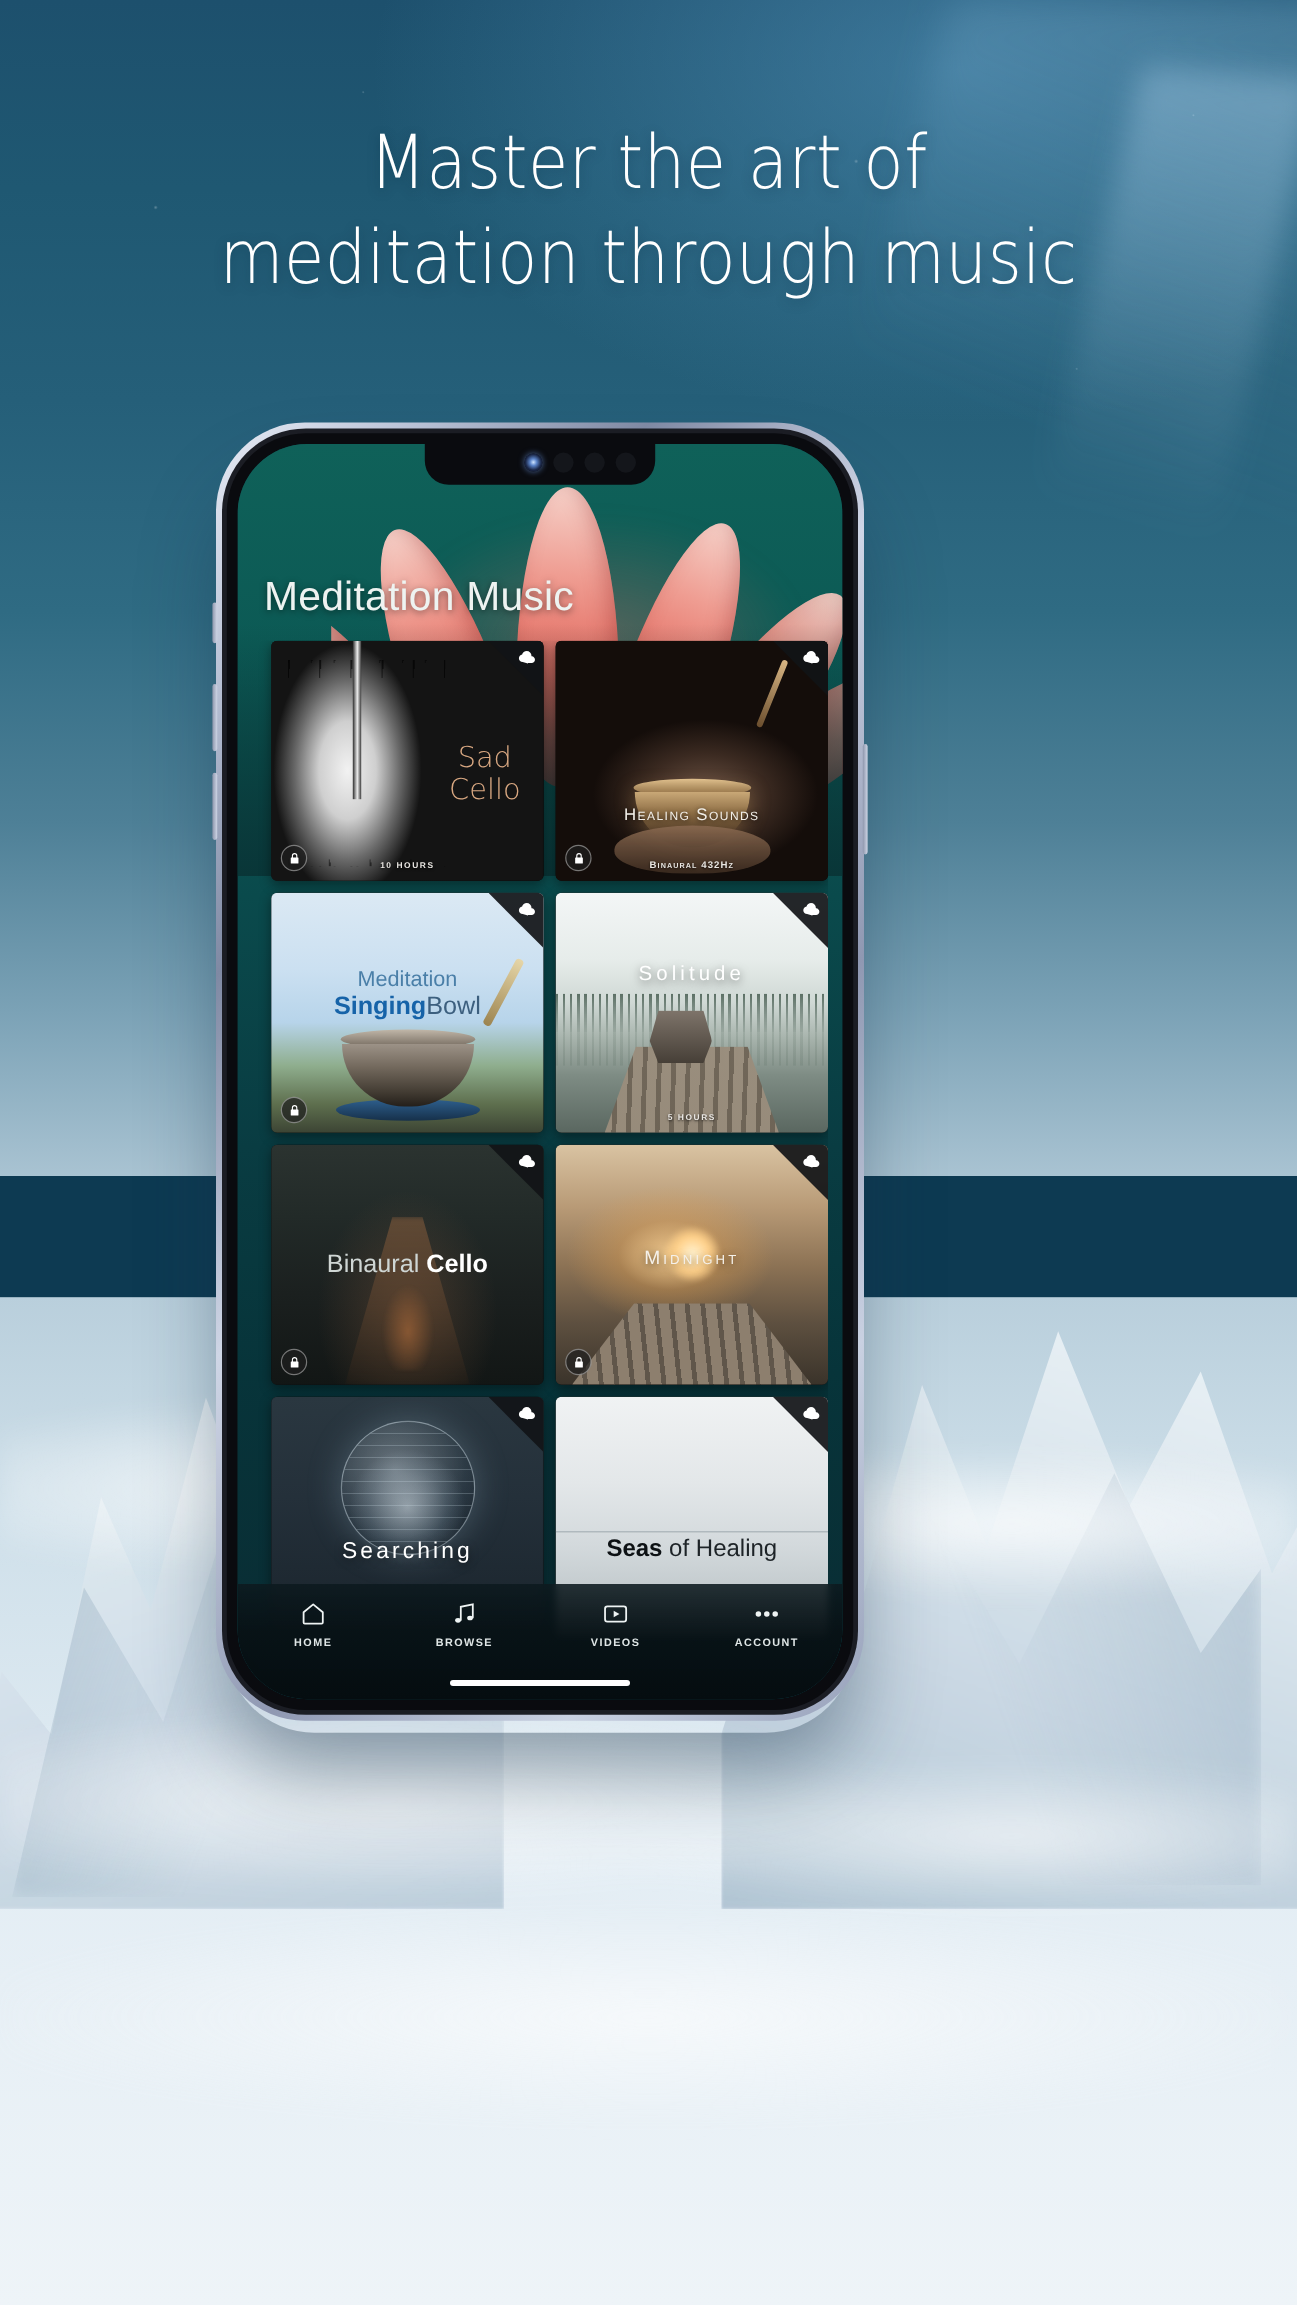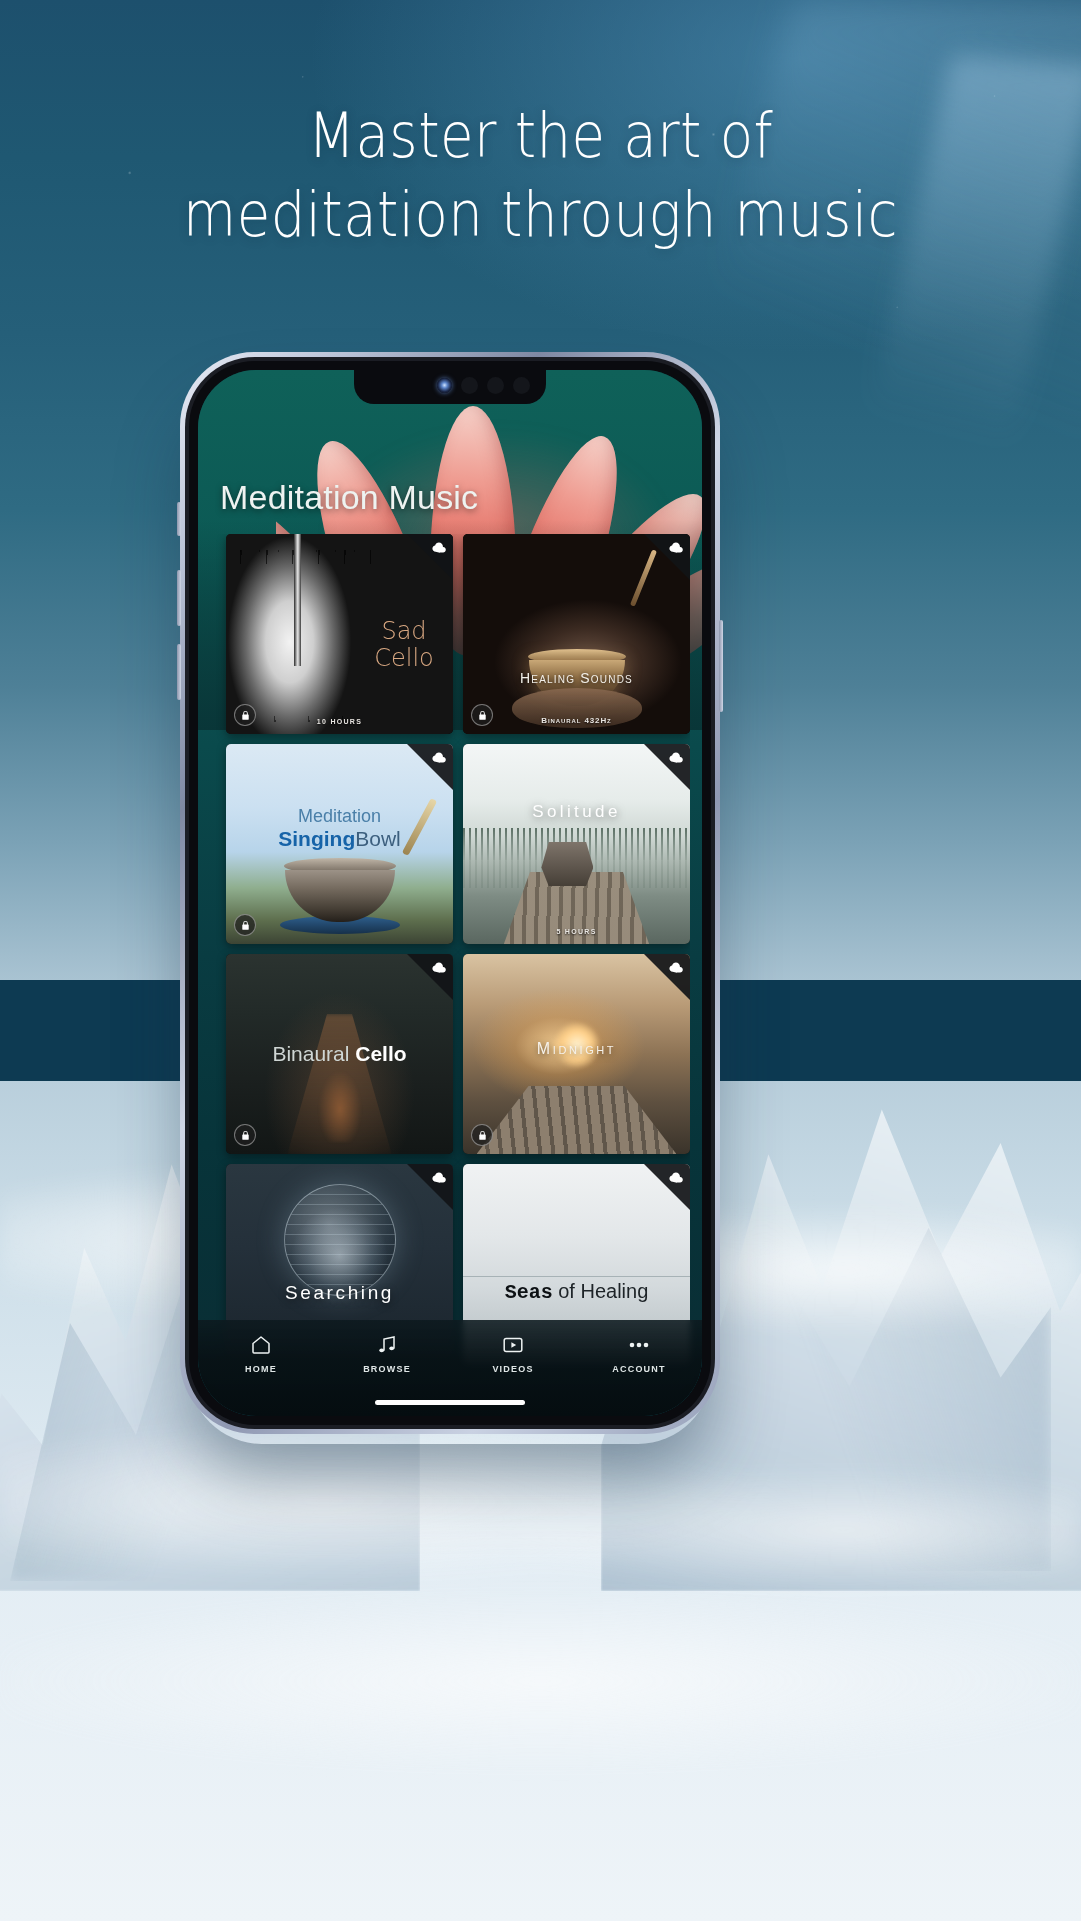--- a/index.html
+++ b/index.html
@@ -429,21 +429,21 @@
   }
 
   .art-seas {
     background:linear-gradient(180deg,#f0f2f3 0%, #e3e7e9 36%, #d3d9dc 62%, #c2cacd 82%, #aeb7bb 100%);
   }
   .seas-h {
     position:absolute; left:0; top:56%; width:100%; height:1px;
     background:rgba(120,135,142,.5);
   }
   .lbl-seas { font-size:20px; color:#1d2327; font-weight:300; }
-  .lbl-seas b { font-weight:700; color:#0d1114;font-family:Liberation Mono, monospace; }
+  .lbl-seas b { font-weight:700; color:#0d1114; }
 
   
   .navbar {
     position:absolute; left:0; right:0; bottom:0; height:96px;
     background:linear-gradient(180deg, rgba(13,26,31,.88) 0%, rgba(8,18,22,.97) 40%, #050d10 100%);
     backdrop-filter:blur(3px);
     display:flex; align-items:flex-start; justify-content:space-around;
     padding-top:13px;
     z-index:12;
   }

